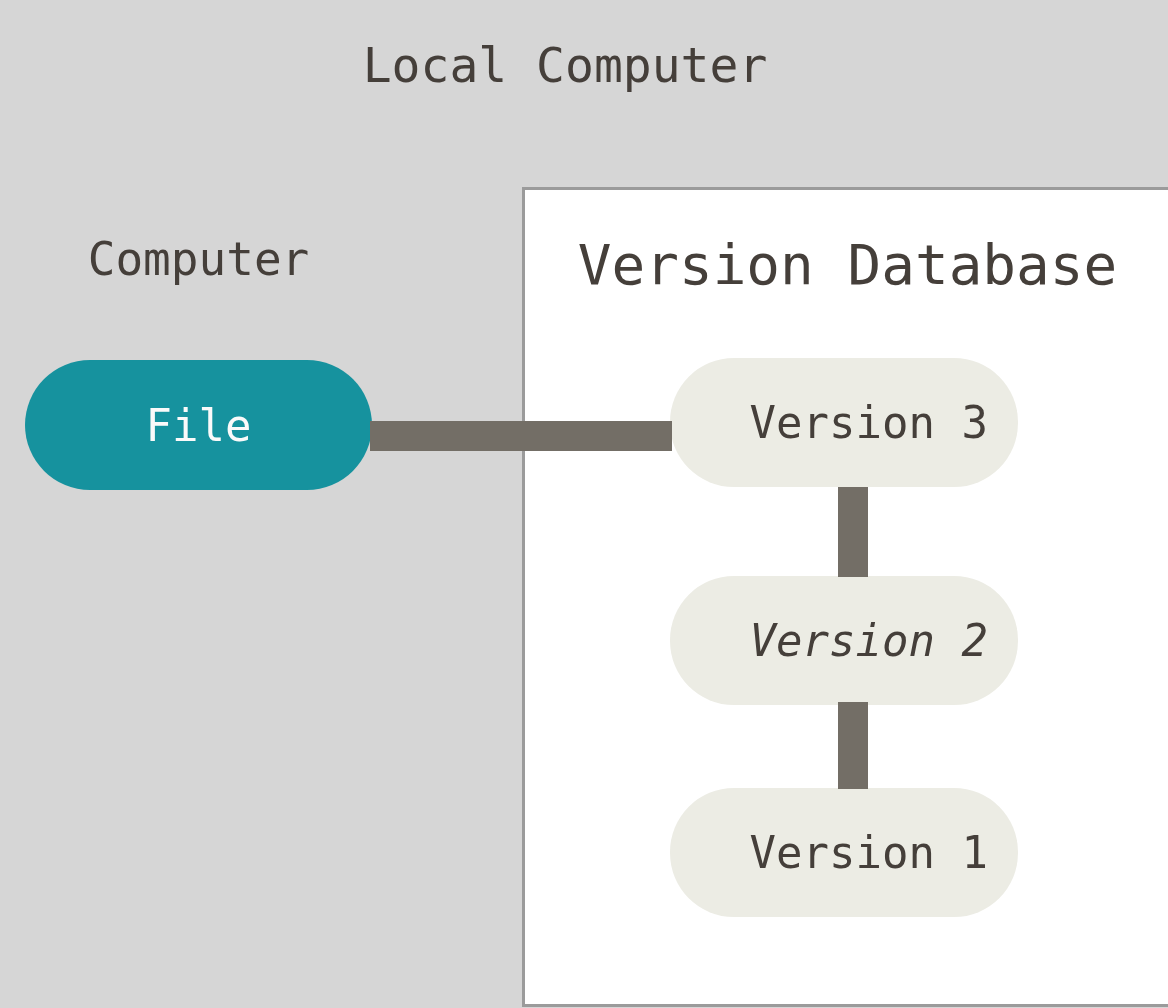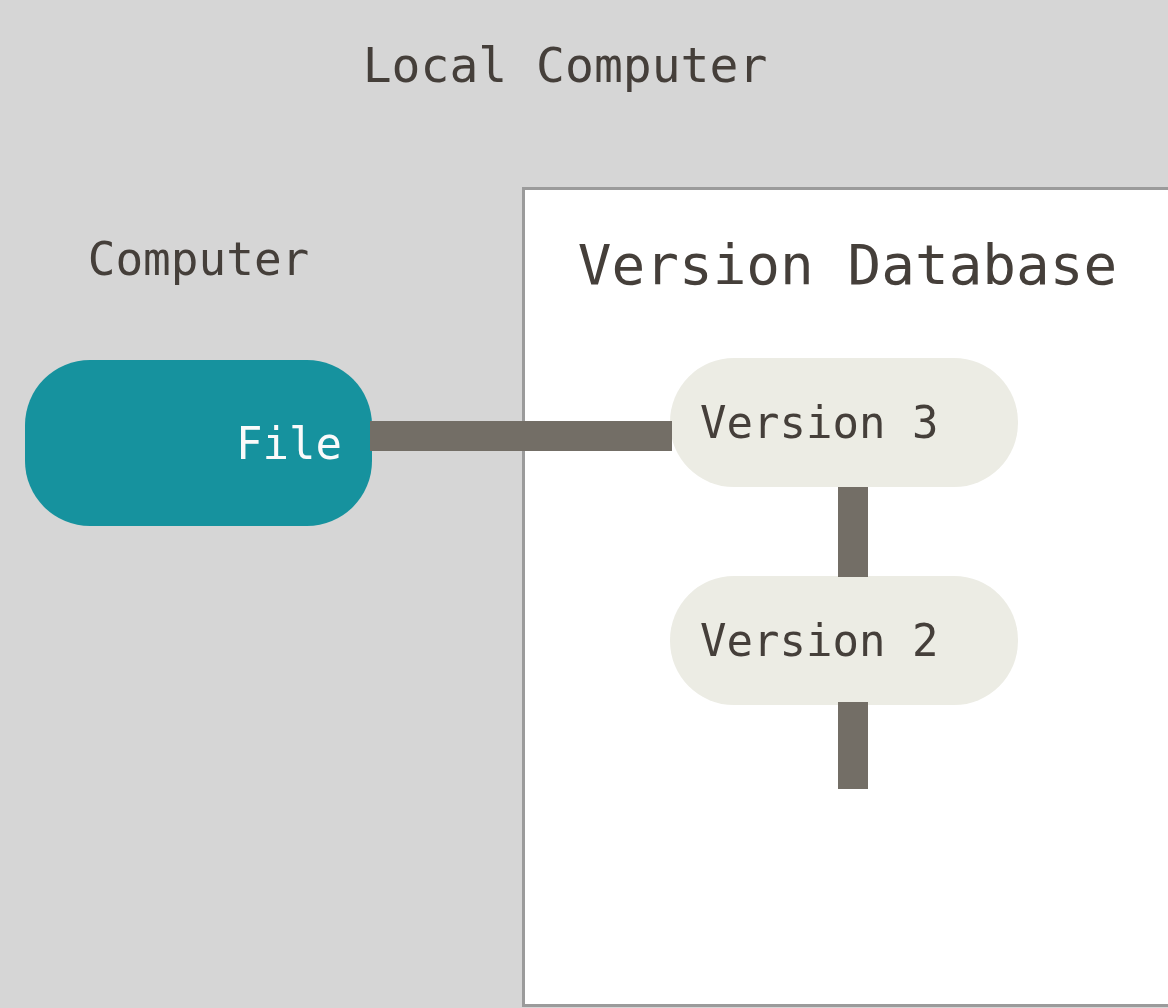--- a/index.html
+++ b/index.html
@@ -47,26 +47,26 @@
     text-align: center;
     font-size: 46px;
     line-height: 1.15;
     white-space: nowrap;
   }
   .file-node {
     position: absolute;
     left: 10px;
     top: 345px;
     width: 347px;
-    height: 166px;
+    height: 130px;
     background: var(--color-file-node-fill);
     border-radius: 65px;
     display: flex;
     align-items: center;
-    justify-content: flex-end;
+    justify-content: center;
     font-size: 44px;
     color: var(--color-file-node-text);
   }
   .version-database-box {
     position: absolute;
     left: 507px;
     top: 172px;
     width: 651px;
     height: 820px;
     background: var(--color-box-fill);
@@ -84,26 +84,26 @@
   }
   .version-node {
     position: absolute;
     left: 145px;
     width: 348px;
     height: 129px;
     background: var(--color-version-node-fill);
     border-radius: 64px;
     display: flex;
     align-items: center;
-    justify-content: flex-start;
+    justify-content: flex-end;
     font-size: 44px;
     color: var(--color-text);
   }
   .version-node.v3 { top: 168px; }
-  .version-node.v2 { top: 386px; }
+  .version-node.v2 { top: 386px; font-style: italic; }
   .version-node.v1 { top: 598px; }
   .connector {
     position: absolute;
     background: var(--color-connector);
     z-index: 5;
   }
   .connector.h-file-v3 {
     left: 355px;
     top: 406px;
     width: 302px;
@@ -139,19 +139,22 @@
     <div class="version-database-title">Version Database</div>
 
     <div class="version-node v3">
       <span>Version 3</span>
     </div>
 
     <div class="version-node v2">
       <span>Version 2</span>
     </div>
 
+    <div class="version-node v1">
+      <span>Version 1</span>
+    </div>
   </div>
 
   <div class="connector h-file-v3"></div>
   <div class="connector v-v3-v2"></div>
   <div class="connector v-v2-v1"></div>
 
 </div>
 
 </body></html>

